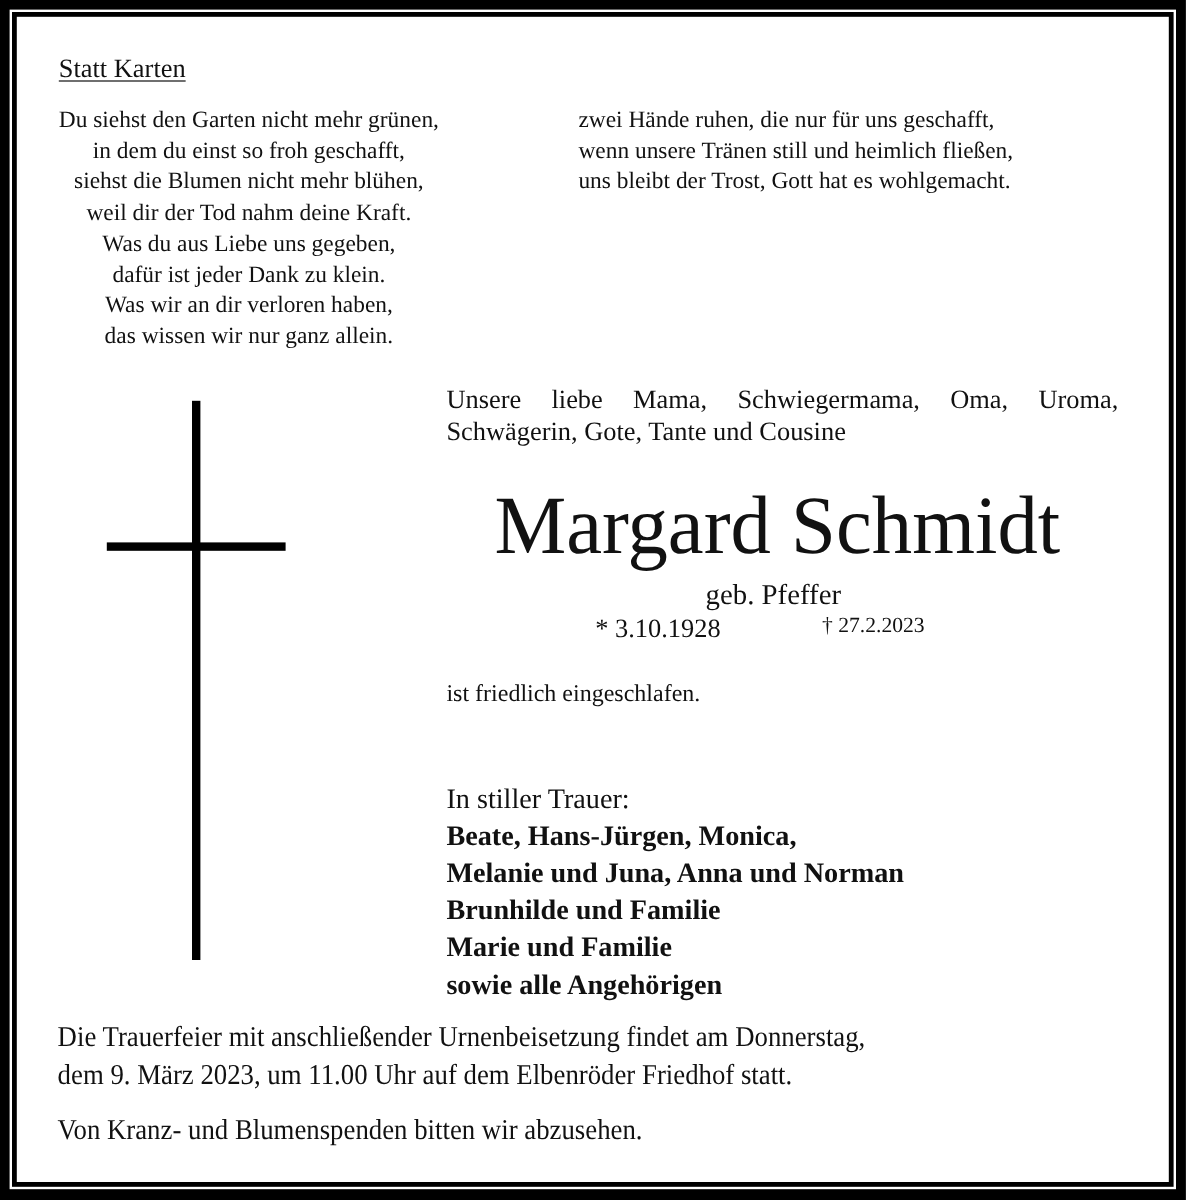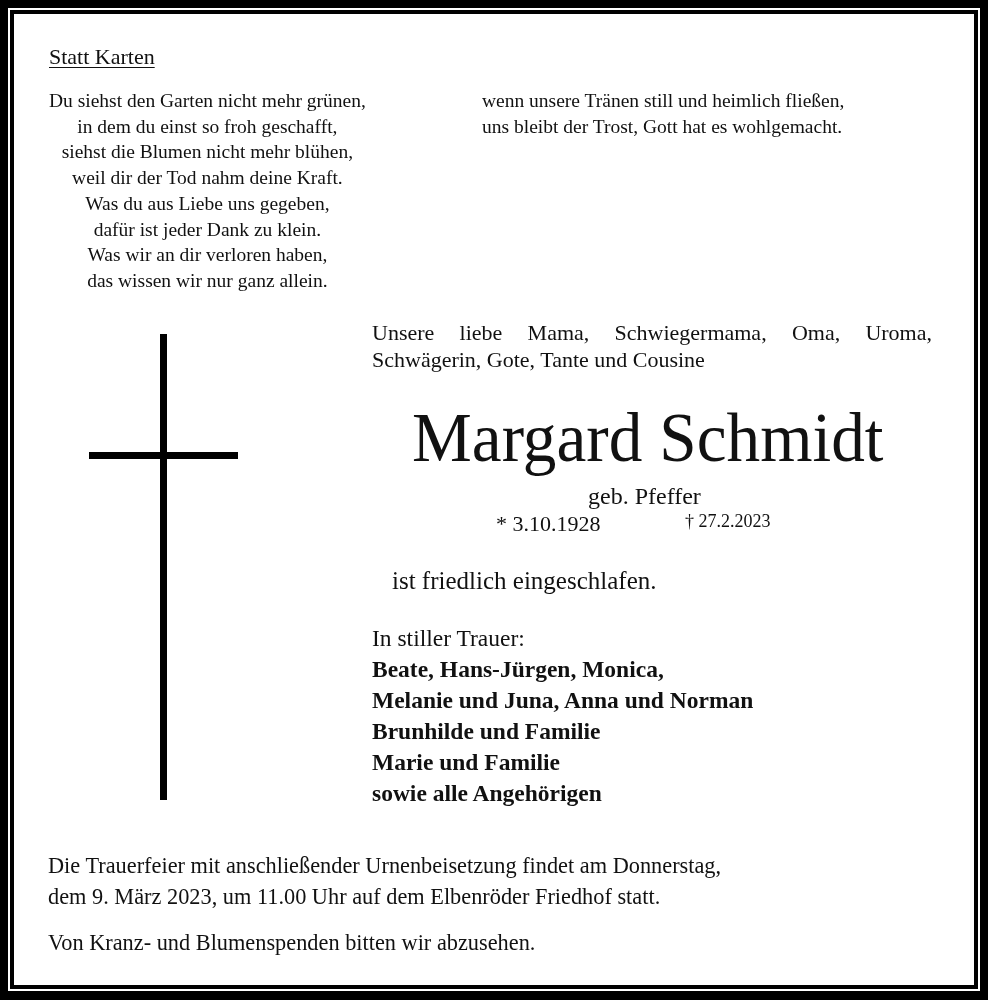--- a/index.html
+++ b/index.html
@@ -15,24 +15,24 @@
   .poem-left { left: 49px; top: 88px; text-align: center; }
   .poem-right { left: 482px; top: 88px; }
   .poem div { white-space: nowrap; }
 
   .intro { left: 372px; top: 320px; width: 560px; font-size: 22px; line-height: 26.5px; white-space: normal; text-align: justify; text-align-last: left; }
   .intro .jline { display: block; text-align: justify; text-align-last: justify; white-space: normal; }
   .name { left: 412px; top: 398px; font-size: 69px; line-height: 80px; transform-origin: left top; transform: scaleX(0.975); }
   .maiden { left: 588px; top: 483px; font-size: 24px; }
   .birth { left: 496px; top: 511px; font-size: 22px; }
   .death { left: 685px; top: 511px; font-size: 18px; }
-  .peaceful { left: 372px; top: 567px; font-size: 25px; margin-left: 20px; }
+  .peaceful { left: 372px; top: 567px; font-size: 20px; }
   .mourning { left: 372px; top: 623px; font-size: 23.5px; line-height: 31px; }
   .mourning .bold-line { font-weight: bold; white-space: nowrap; }
-  .mourning .plain-line { white-space: nowrap; }
+  .mourning .plain-line { white-space: nowrap; margin-top: 28px; }
   .service { left: 48px; top: 850px; font-size: 24px; line-height: 31px; transform-origin: left top; transform: scaleX(0.93); }
   .donation { left: 48px; top: 929px; font-size: 24px; transform-origin: left top; transform: scaleX(0.93); }
 
   .cross-v { position: absolute; left: 160px; top: 334px; width: 7px; height: 466px; background: #000; }
   .cross-h { position: absolute; left: 89px; top: 452px; width: 149px; height: 7px; background: #000; }
 </style>
 </head>
 <body>
 
 <div class="outer-frame"></div>
@@ -48,20 +48,21 @@
   <div>in dem du einst so froh geschafft,</div>
   <div>siehst die Blumen nicht mehr blühen,</div>
   <div>weil dir der Tod nahm deine Kraft.</div>
   <div>Was du aus Liebe uns gegeben,</div>
   <div>dafür ist jeder Dank zu klein.</div>
   <div>Was wir an dir verloren haben,</div>
   <div>das wissen wir nur ganz allein.</div>
 </div>
 
 <div class="abs poem poem-right">
+  <div>zwei Hände ruhen, die nur für uns geschafft,</div>
   <div>wenn unsere Tränen still und heimlich fließen,</div>
   <div>uns bleibt der Trost, Gott hat es wohlgemacht.</div>
 </div>
 
 <div class="cross-v"></div>
 <div class="cross-h"></div>
 
 <div class="abs intro">
   <span class="jline">Unsere liebe Mama, Schwiegermama, Oma, Uroma,</span>
   <span>Schwägerin, Gote, Tante und Cousine</span>

